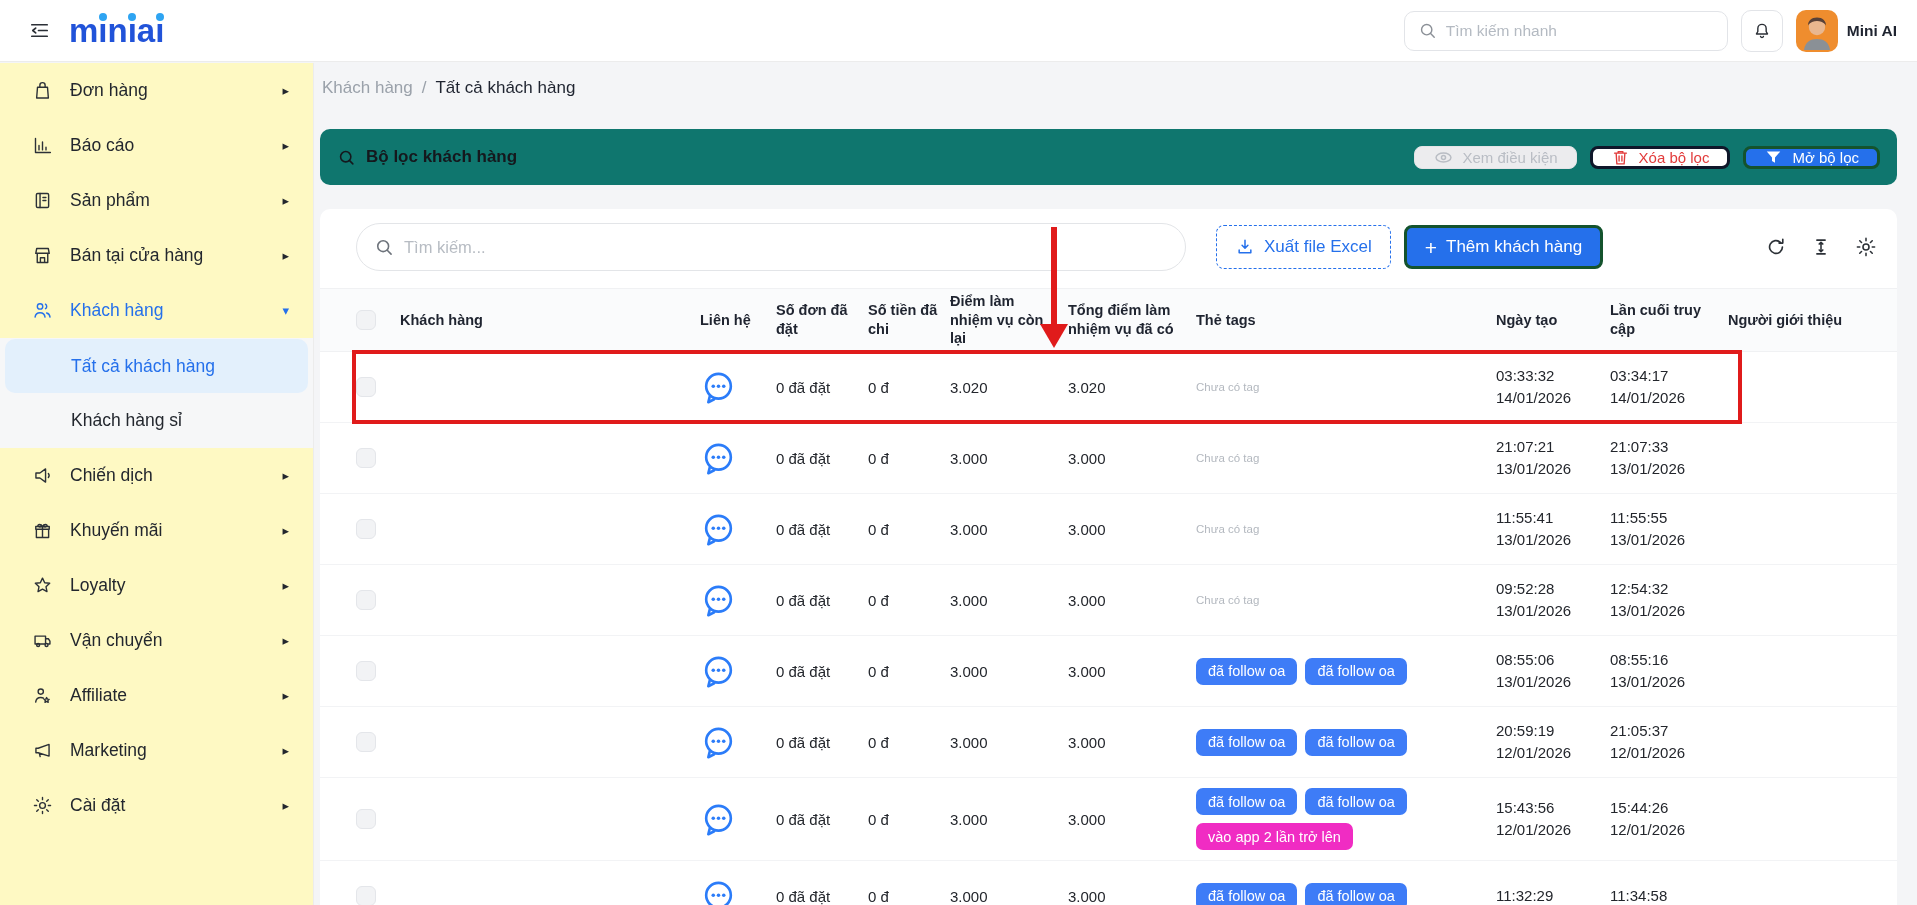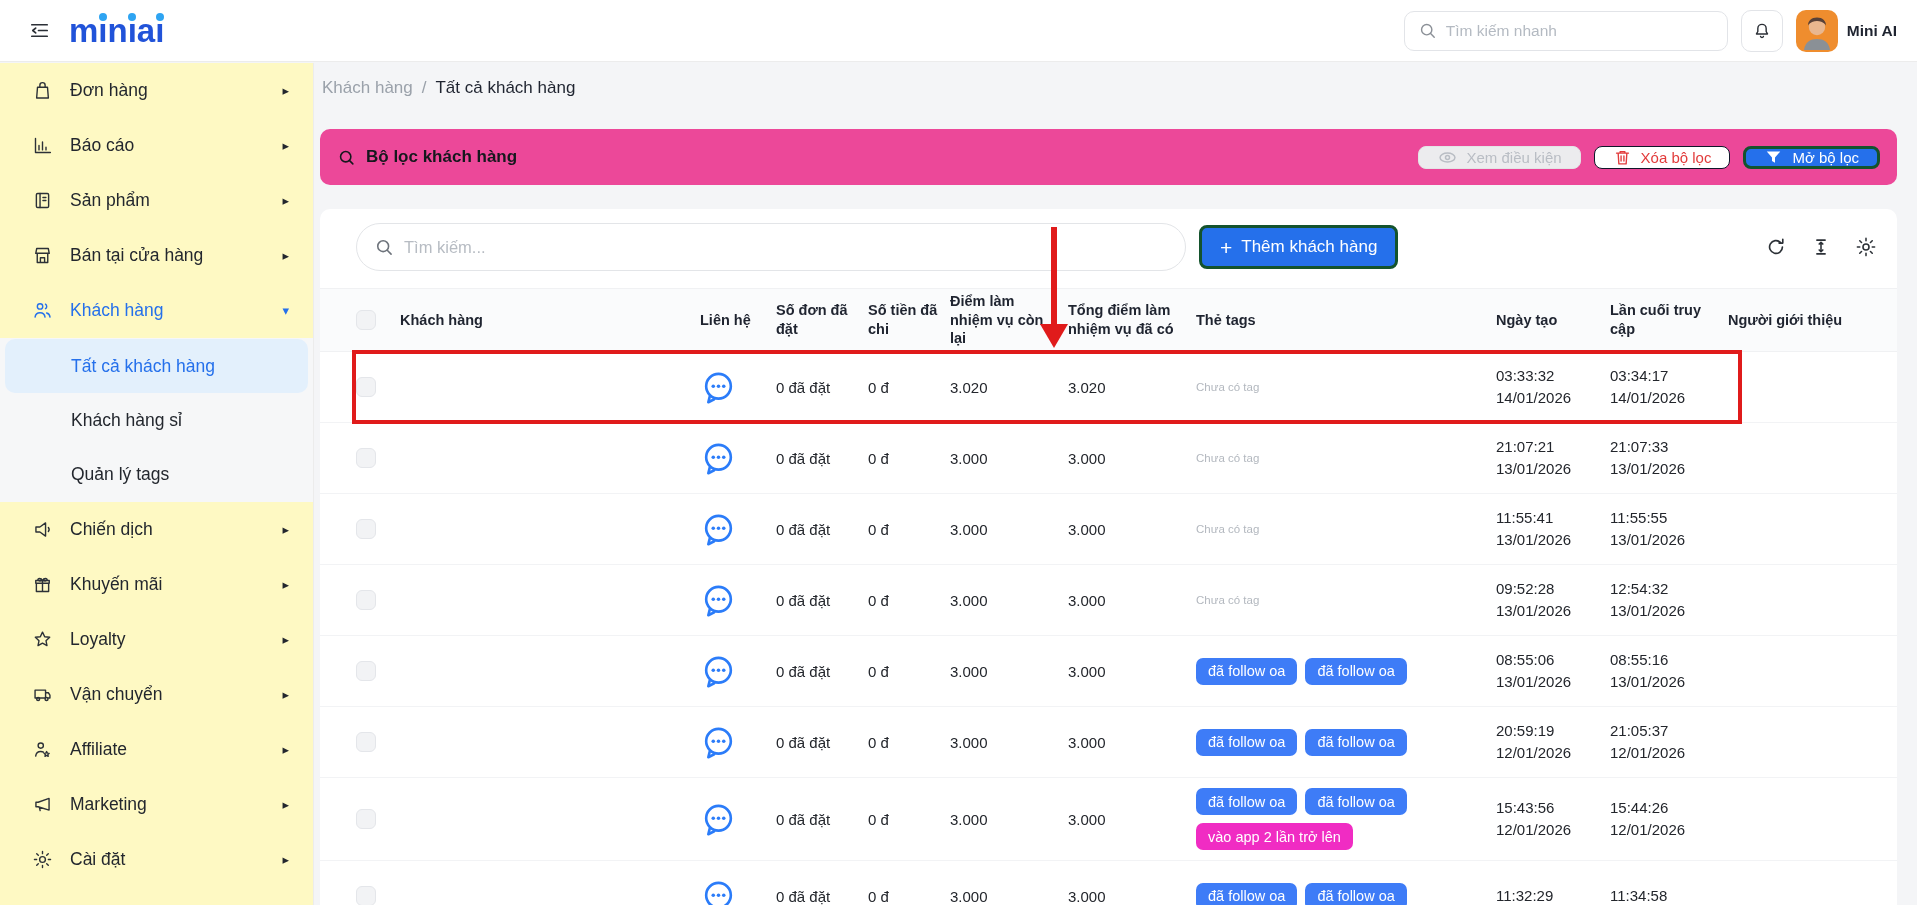--- a/index.html
+++ b/index.html
@@ -55,28 +55,28 @@
   .sub-item.active { background: #e3f0fc; color: #2570eb; }
 
   
   .main { position: absolute; left: 314px; top: 62px; right: 0; bottom: 0; padding: 16px 20px 0 6px; }
   .breadcrumb { font-size: 17px; display: flex; gap: 9px; padding-left: 2px; }
   .breadcrumb .bc-parent { color: #9aa1aa; cursor: pointer; }
   .breadcrumb .bc-sep { color: #9aa1aa; }
   .breadcrumb .bc-current { color: #1f2430; }
 
   .filter-card {
-    margin-top: 31px; height: 56px; background: #ec4899; border-radius: 10px;
+    margin-top: 31px; height: 56px; background: #0f766e; border-radius: 10px;
     display: flex; align-items: center; padding: 0 17px; gap: 12px;
   }
   .filter-title { display: flex; align-items: center; gap: 10px; font-weight: bold; font-size: 17px; color: #15181d; }
   .filter-actions { margin-left: auto; display: flex; gap: 13px; }
   .btn { height: 23px; border-radius: 8px; font-size: 15px; display: inline-flex; align-items: center; gap: 9px; padding: 0 18px; cursor: pointer; font-family: inherit; }
   .btn-disabled { background: #ececee; color: #b9bdc4; border: 1px solid #e4e4e6; cursor: default; }
-  .btn-danger { background: #fff; border: 1px solid #0f172a; color: #e23b3b; }
+  .btn-danger { background: #fff; border: 3px solid #0f172a; color: #e23b3b; }
   .btn-primary { background: #2570eb; border: 3px solid #14532d; color: #fff; }
 
   .content-card { margin-top: 24px; background: #fff; border-radius: 10px; padding-top: 14px; height: 760px; }
   .toolbar { display: flex; align-items: center; padding: 0 20px 0 36px; height: 48px; }
   .table-search {
     width: 830px; height: 48px; border: 1px solid #e3e5e8; border-radius: 24px;
     display: flex; align-items: center; gap: 10px; padding: 12px 17px; color: #aab0b9; background: #fff;
   }
   .table-search input { border: none; outline: none; font-size: 16.5px; width: 100%; font-family: inherit; color: #5a6068; background: transparent; }
   .table-search input::placeholder { color: #b7bcc3; }
@@ -207,21 +207,20 @@
             <circle cx="9.2" cy="7.3" r="3.1"></circle>
             <path d="M3.5 19.6c.4-3.3 2.8-5.1 5.7-5.1s5.3 1.8 5.7 5.1 M15.4 4.7a3.1 3.1 0 0 1 0 5.2 M16.7 14.8c2.2.5 3.6 2.1 3.9 4.8"></path>
           </svg>
         </span>
         <span>Khách hàng</span>
         <span class="nav-chevron">▾</span>
       </div>
       <div class="submenu">
         <div class="sub-item active">Tất cả khách hàng</div>
         <div class="sub-item">Khách hàng sỉ</div>
-        <div class="sub-item">Quản lý tags</div>
       </div>
       <div class="nav-item">
         <span class="nav-icon">
           <svg width="21" height="21" viewBox="0 0 24 24" fill="none" stroke="currentColor" stroke-width="1.6" stroke-linecap="round" stroke-linejoin="round">
             <path d="M15.5 4.5 9 9.2H4.5v5.6H9l6.5 4.7z M18.7 9.7c1.1 1.4 1.1 3.2 0 4.6"></path>
           </svg>
         </span>
         <span>Chiến dịch</span>
         <span class="nav-chevron">▸</span>
       </div>
@@ -337,20 +336,28 @@
     <div class="toolbar">
       <div class="table-search">
         <span>
           <svg width="20" height="20" viewBox="0 0 24 24" fill="none" stroke="#6d737b" stroke-width="1.9" stroke-linecap="round">
               <circle cx="11" cy="11" r="6.5"></circle>
               <path d="M15.9 15.9 20.5 20.5"></path>
             </svg>
         </span>
         <input placeholder="Tìm kiếm..." style="">
       </div>
+      <button class="btn btn-excel">
+        <span>
+          <svg width="20" height="20" viewBox="0 0 24 24" fill="none" stroke="#2570eb" stroke-width="1.8" stroke-linecap="round" stroke-linejoin="round">
+              <path d="M12 4v9 M8.5 10 12 13.5 15.5 10 M5 15.5V19h14v-3.5"></path>
+            </svg>
+        </span>
+        <span>Xuất file Excel</span>
+      </button>
       <button class="btn btn-primary btn-add">
         <span class="plus">+</span>
         <span>Thêm khách hàng</span>
       </button>
       <div class="toolbar-icons">
         <span>
           <svg width="22" height="22" viewBox="0 0 24 24" fill="none" stroke="currentColor" stroke-width="1.8" stroke-linecap="round" stroke-linejoin="round">
               <path d="M19 12a7 7 0 1 1-2.2-5.1 M19.4 3.6v4.1h-4.1"></path>
             </svg>
         </span>

